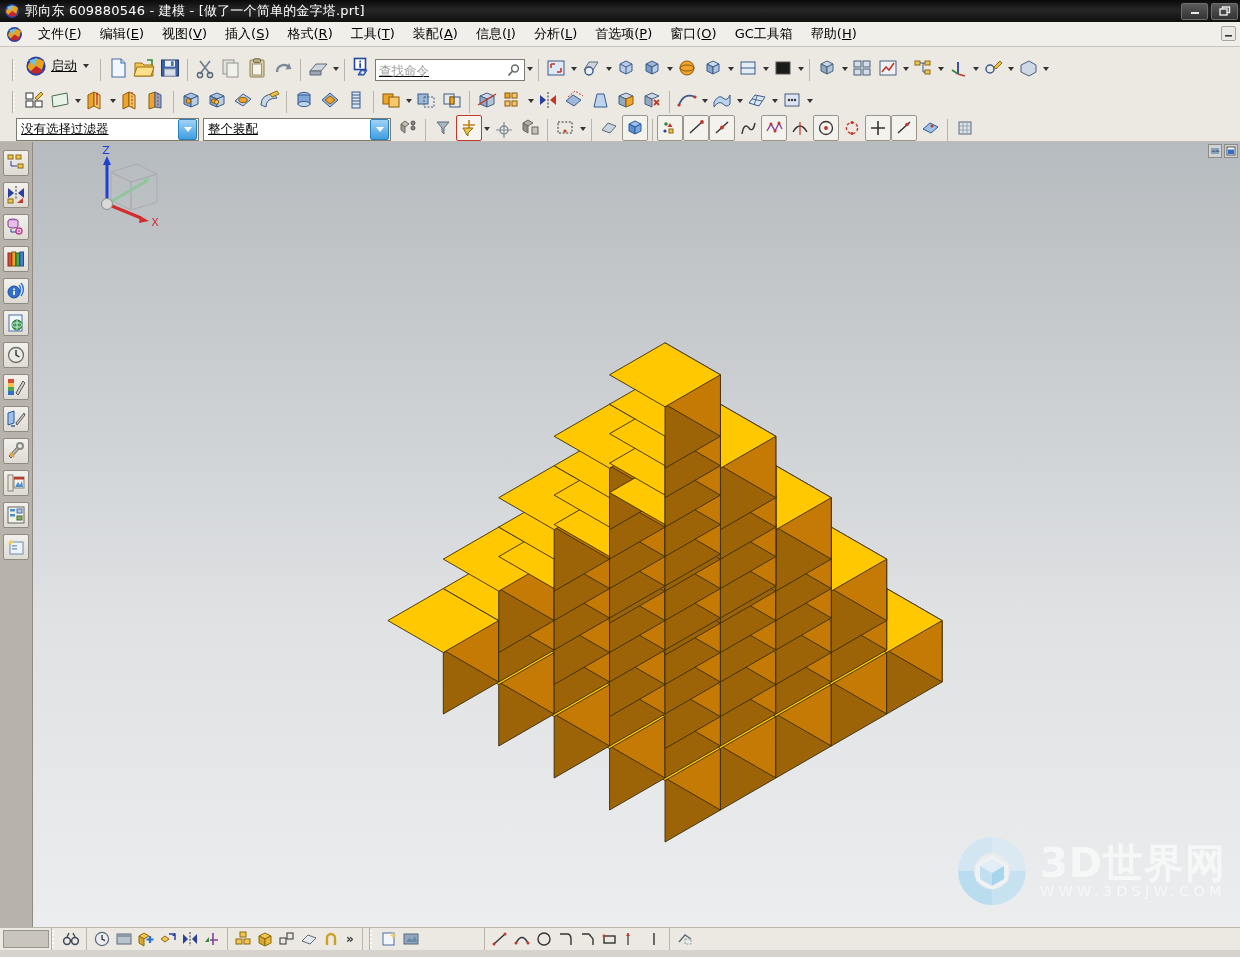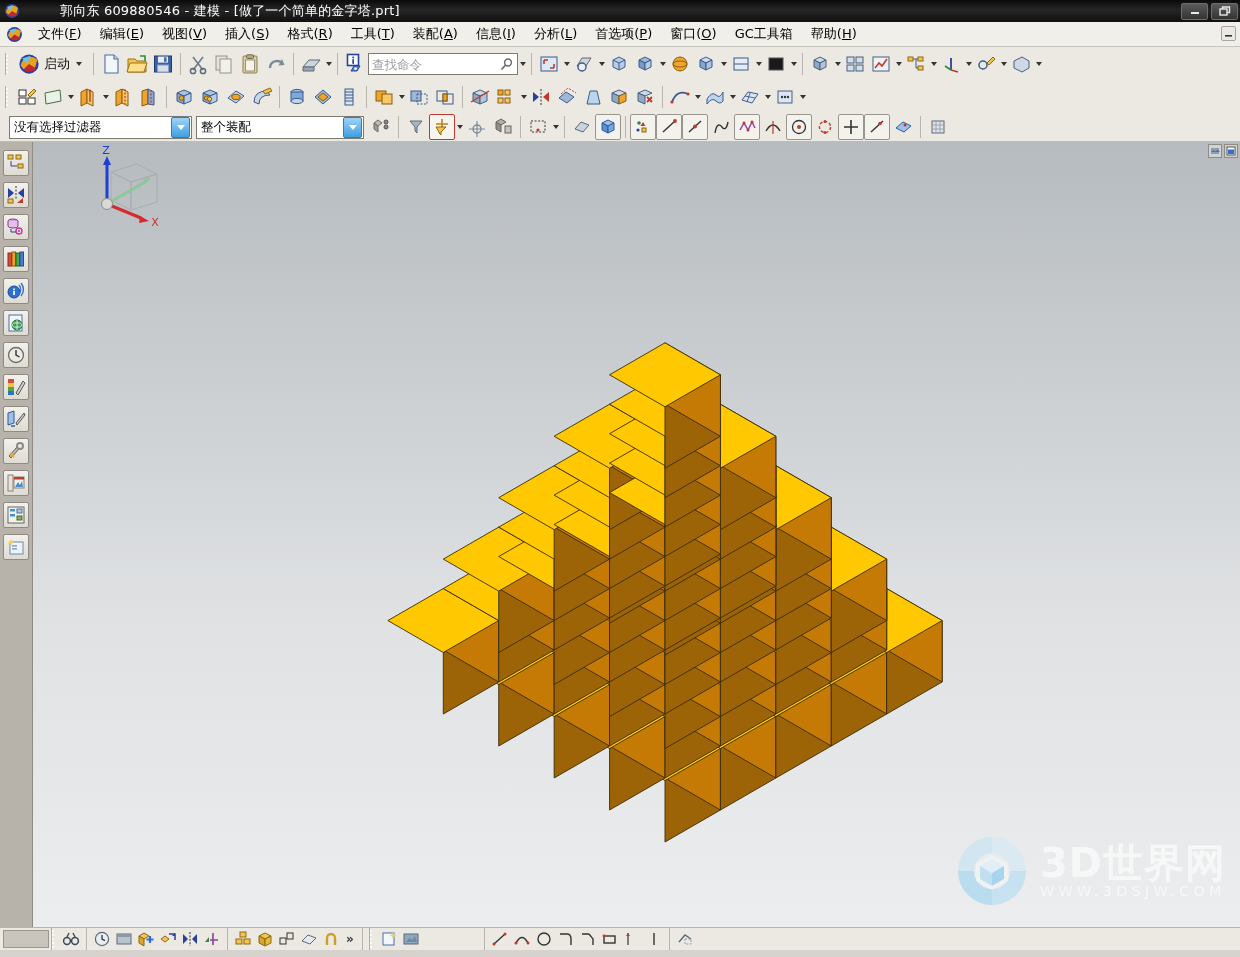--- a/index.html
+++ b/index.html
@@ -18,21 +18,20 @@
     height:22px;
     background:linear-gradient(to bottom,#0a0a0a 0%,#262626 45%,#101010 100%);
     display:flex; align-items:center;
     padding-left:4px;
     color:#fff;
   }
   .title-ico { width:16px; height:16px; margin-right:5px; flex:0 0 auto; }
   .title-text {
     font-size:13px; color:#ffffff; white-space:nowrap;
     letter-spacing:.2px;
-    margin-left:35px;
   }
   .title-spacer { flex:1 1 auto; }
   .winbtns { display:flex; align-items:center; gap:3px; padding-right:2px; }
   .winbtn {
     width:27px; height:17px;
     background:linear-gradient(to bottom,#5a5a5a,#343434);
     border:1px solid #6d6d6d; border-radius:2px;
     display:flex; align-items:center; justify-content:center;
   }
   .winbtn svg { display:block; }
@@ -54,21 +53,21 @@
   .menu-item u { text-decoration:underline; }
   .menu-right-btn {
     position:absolute; right:4px; top:4px;
     width:15px; height:15px;
     background:#ebe9e3; border:1px solid #a9a59c; border-radius:2px;
     display:flex; align-items:center; justify-content:center;
   }
 
   
   .toolbar-zone { background:#ece9e2; border-bottom:1px solid #c0bdb4; }
-  .tbrow { display:flex; align-items:center; height:34px; padding-left:3px; }
+  .tbrow { display:flex; align-items:flex-end; height:34px; padding-left:10px;text-decoration:underline; }
   .tbrow.r2 { height:32px; }
   .tbrow.r3 { height:28px; background:#ece9e2; }
   .grip {
     width:7px; height:22px; margin:0 2px; flex:0 0 auto;
     background-image:
       linear-gradient(to bottom,#fdfdfc 50%,transparent 50%),
       linear-gradient(to right,#a9a59c 50%,transparent 50%);
     background-size:2px 4px,2px 4px;
     background-position:1px 2px,0px 2px;
     background-repeat:repeat-y,repeat-y;
@@ -127,21 +126,21 @@
     background:linear-gradient(to bottom,#9fd2f8,#3f9fe0);
     border:1px solid #2a7fc0; border-radius:2px;
     display:flex; align-items:center; justify-content:center; flex:0 0 auto;
   }
   .combo .arrow::after {
     content:""; width:0;height:0;
     border-left:4px solid transparent; border-right:4px solid transparent;
     border-top:5px solid #fff;
   }
   #filter-combo { width:183px; margin-left:6px; }
-  #scope-combo  { width:168px; }
+  #scope-combo  { width:188px; }
 
   
   .main { display:flex; height:785px; background:#d6d3ce; }
   .resbar {
     width:32px; flex:0 0 auto;
     background:#b7b3ab;
     padding-top:8px;
     display:flex; flex-direction:column; align-items:center; gap:6px;
   }
   .resbtn {

